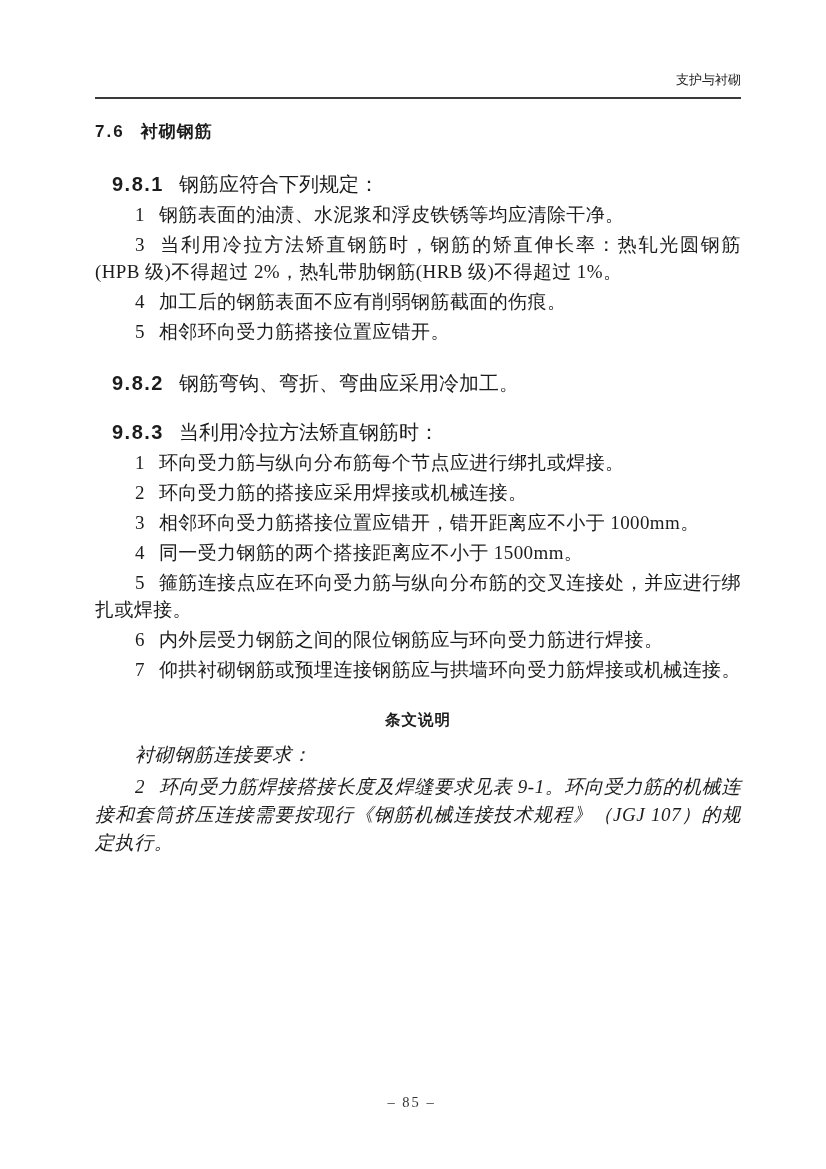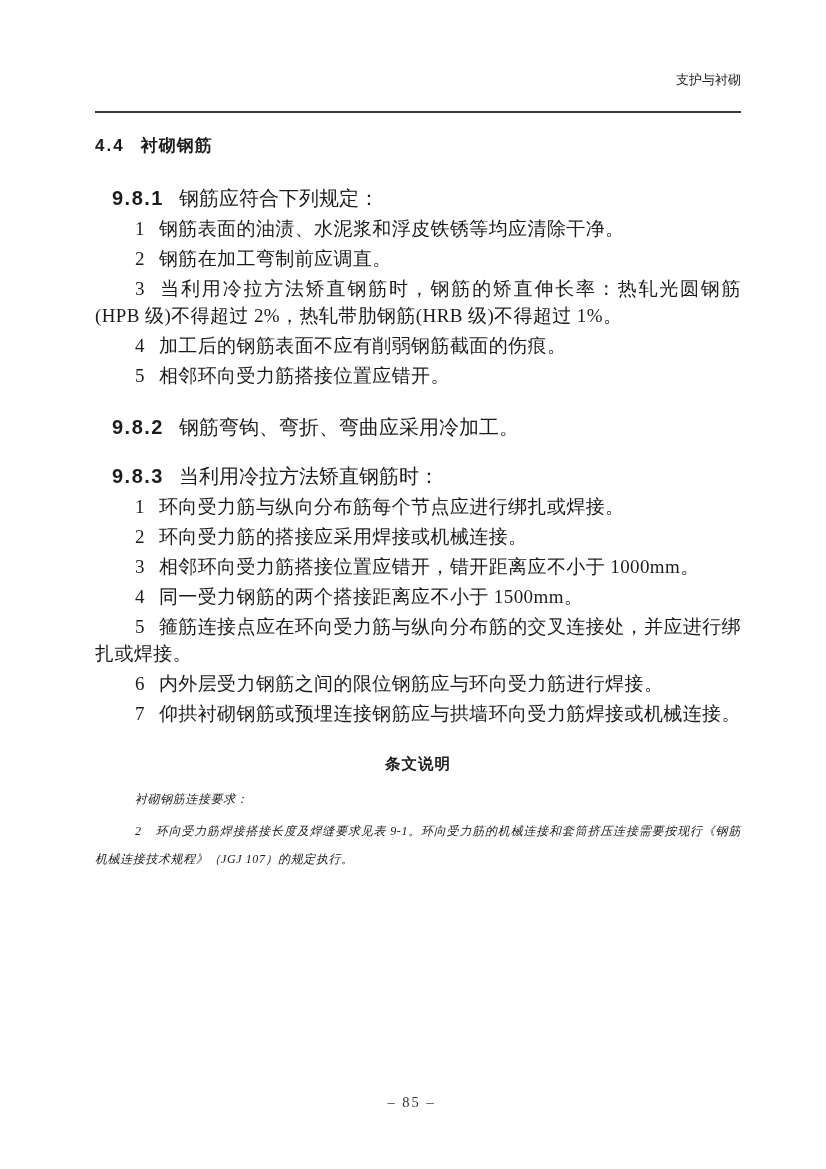--- a/index.html
+++ b/index.html
@@ -20,21 +20,21 @@
   }
   
   .running-header{
     padding-top:71px;
     text-align:right;
     font-size:13px;
     line-height:17px;
     font-family:"Liberation Sans","DejaVu Sans",sans-serif;
     color:#222;
     border-bottom:2px solid #3a3a3a;
-    padding-bottom:23px;
+    padding-bottom:9px;
   }
   
   .section-title{
     margin-top:22px;
     font-family:"Liberation Sans","DejaVu Sans",sans-serif;
     font-weight:bold;
     font-size:17px;
     line-height:22px;
     letter-spacing:1px;
   }
@@ -70,21 +70,21 @@
     font-size:15.5px;
     line-height:22px;
     font-weight:bold;
     margin:0 0 10px 0;
     letter-spacing:1px;
     text-align:center;
   }
   .commentary p.kai{
     font-style:italic;
     margin:4px 0;
-    font-size:12px;
+    font-size:19px;
     line-height:28px;
     text-indent:40px;
     text-align:justify;
     letter-spacing:0.6px;
   }
   
   .footer{
     position:absolute;
     left:0;right:3px;
     bottom:58px;
@@ -98,29 +98,28 @@
 <body>
 
 <div class="page">
   <div class="content">
 
     <div class="running-header">
       <span>支护与衬砌</span>
     </div>
 
     <div class="section-title">
-      <span class="sec-no">4.4</span><span>衬砌钢筋</span>
+      <span class="sec-no">7.6</span><span>衬砌钢筋</span>
     </div>
 
     <div class="clause">
       <p class="clause-head">
         <span class="clause-no">9.8.1</span><span>钢筋应符合下列规定：</span>
       </p>
       <p class="item"><span class="item-no">1</span><span>钢筋表面的油渍、水泥浆和浮皮铁锈等均应清除干净。</span></p>
-      <p class="item"><span class="item-no">2</span><span>钢筋在加工弯制前应调直。</span></p>
       <p class="item"><span class="item-no">3</span><span>当利用冷拉方法矫直钢筋时，钢筋的矫直伸长率：热轧光圆钢筋(HPB 级)不得超过 2%，热轧带肋钢筋(HRB 级)不得超过 1%。</span></p>
       <p class="item"><span class="item-no">4</span><span>加工后的钢筋表面不应有削弱钢筋截面的伤痕。</span></p>
       <p class="item"><span class="item-no">5</span><span>相邻环向受力筋搭接位置应错开。</span></p>
     </div>
 
     <div class="clause clause-gap">
       <p class="clause-head">
         <span class="clause-no">9.8.2</span><span>钢筋弯钩、弯折、弯曲应采用冷加工。</span>
       </p>
     </div>

